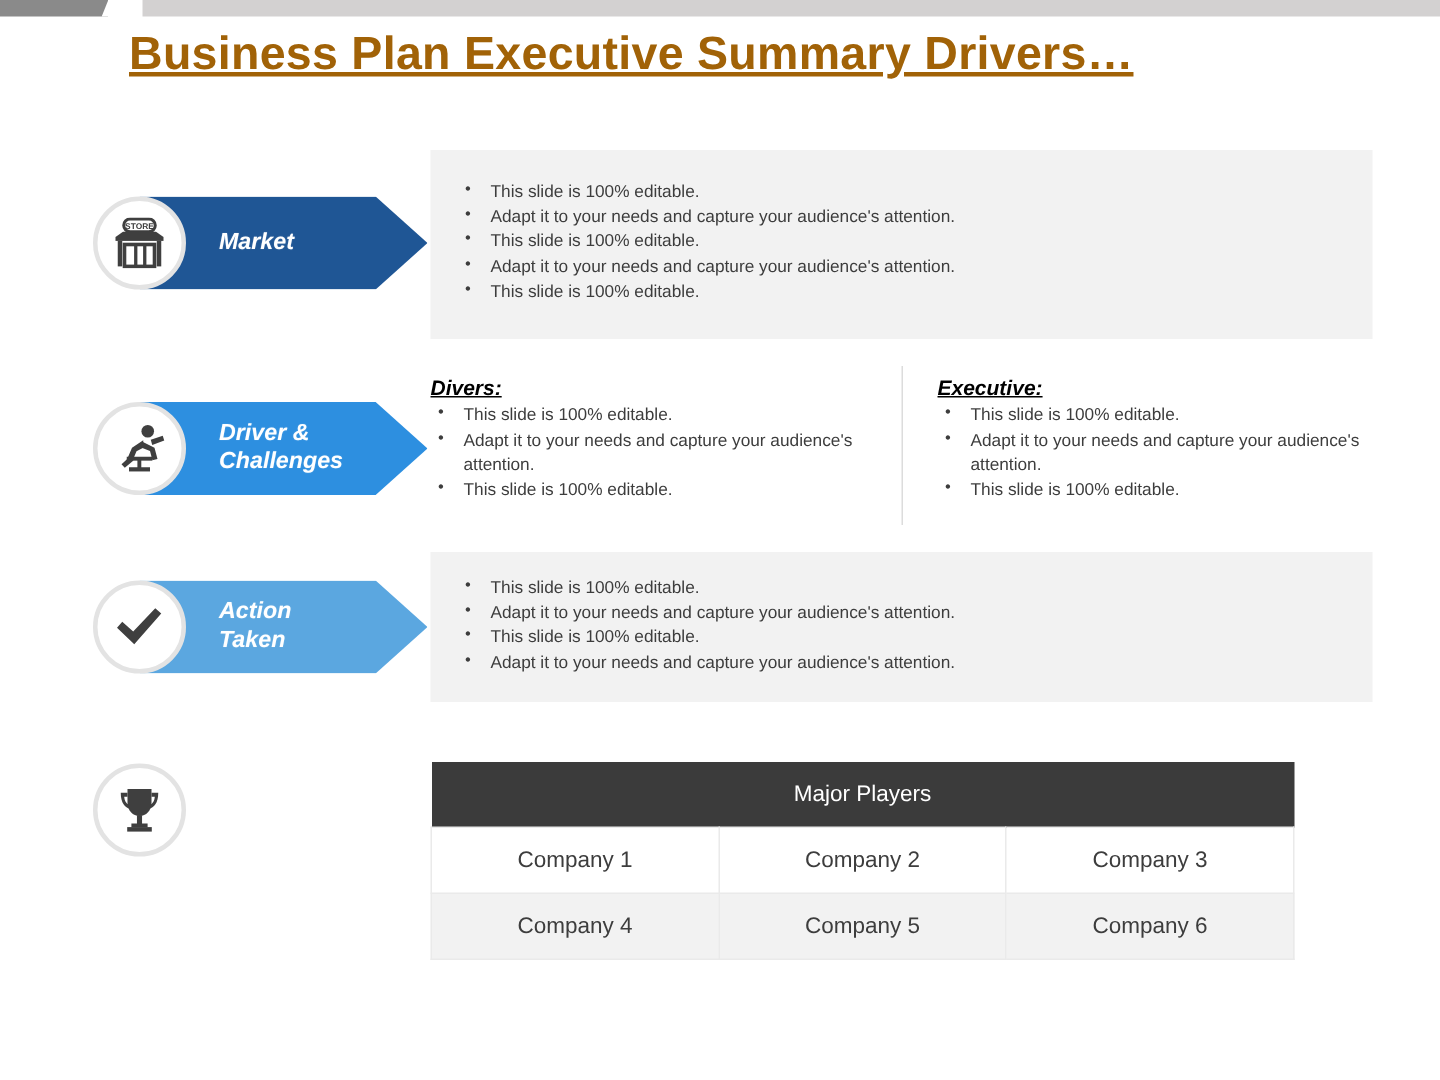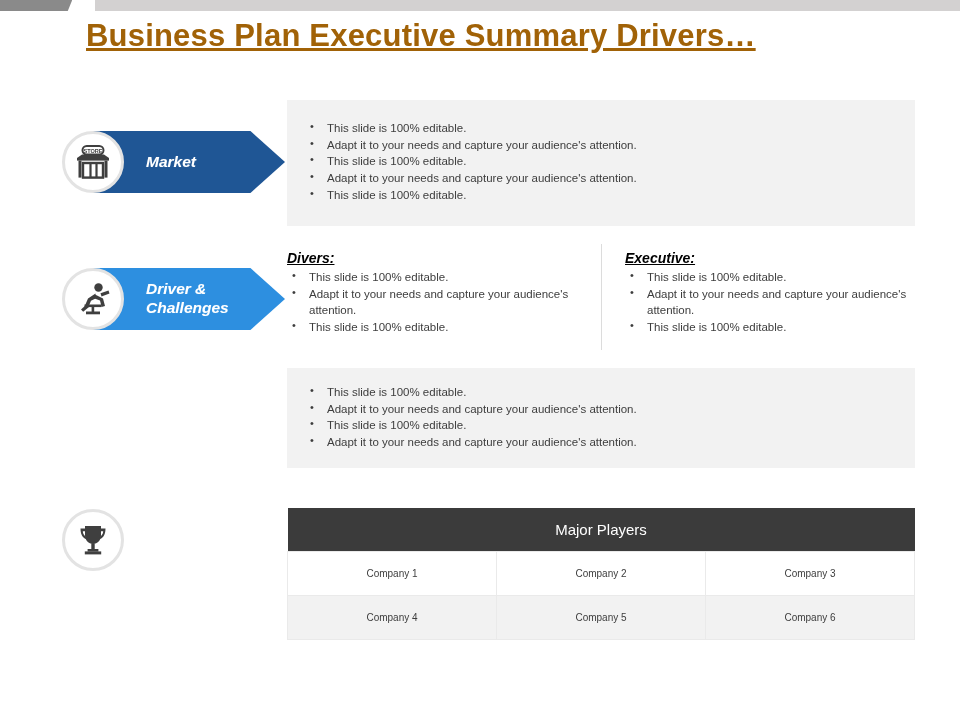--- a/index.html
+++ b/index.html
@@ -178,36 +178,36 @@
     bottom: 10px;
     width: 1px;
     background: #dcdcdc;
   }
 
   
   .players-table {
     position: absolute;
     left: 287px;
     top: 508px;
-    width: 628px;
+    width: 576px;
     border-collapse: collapse;
     table-layout: fixed;
   }
   .players-table th {
     background: #3b3b3b;
     color: #ffffff;
     font-size: 15px;
     font-weight: normal;
     height: 41px;
     text-align: center;
   }
   .players-table td {
     height: 41px;
     text-align: center;
-    font-size: 10px;
+    font-size: 15px;
     color: #3d3d3d;
     border: 1px solid #eaeaea;
   }
   .players-table tr.band-white td { background: #ffffff; }
   .players-table tr.band-gray  td { background: #f2f2f2; }
 </style>
 </head>
 <body>
 
 <div class="topbar">
@@ -299,20 +299,31 @@
 
   <div class="panel" style="top:0; height:100px; padding:16px 16px 0 18px;">
     <ul class="bullets">
       <li>This slide is 100% editable.</li>
       <li> Adapt it to your needs and capture your audience's attention.</li>
       <li>This slide is 100% editable.</li>
       <li>Adapt it to your needs and capture your audience's attention.</li>
     </ul>
   </div>
 
+  <div class="label-wrap">
+    <div class="arrow" style="background:#5ba7e0;">
+      <div class="arrow-label">Action
+Taken</div>
+    </div>
+    <div class="icon-circle">
+      <svg width="34" height="30" viewBox="0 0 34 30" aria-hidden="true">
+        <path d="M2 15.5 L5.5 11.5 L12.8 18 L27.5 2.5 L31.5 6 L13.5 26.5 Z" fill="#3f3f3f"></path>
+      </svg>
+    </div>
+  </div>
 </div>
 
 <div class="row r4">
   <div class="label-wrap" style="height:84px;">
     <div class="icon-circle">
       <svg width="34" height="32" viewBox="0 0 34 32" aria-hidden="true">
         <path d="M9 2 L25 2 L25 11 C25 16.5 21.4 20 17 20 C12.6 20 9 16.5 9 11 Z" fill="#3f3f3f"></path>
         <path d="M9 4.5 L4.5 4.5 C4.5 11.5 7.5 14.5 10.6 15.2 L9.6 12.3 C8 11.4 6.9 9.6 6.8 7.2 L9 7.2 Z" fill="#3f3f3f"></path>
         <path d="M25 4.5 L29.5 4.5 C29.5 11.5 26.5 14.5 23.4 15.2 L24.4 12.3 C26 11.4 27.1 9.6 27.2 7.2 L25 7.2 Z" fill="#3f3f3f"></path>
         <rect x="15.3" y="19.5" width="3.4" height="6" fill="#3f3f3f"></rect>

